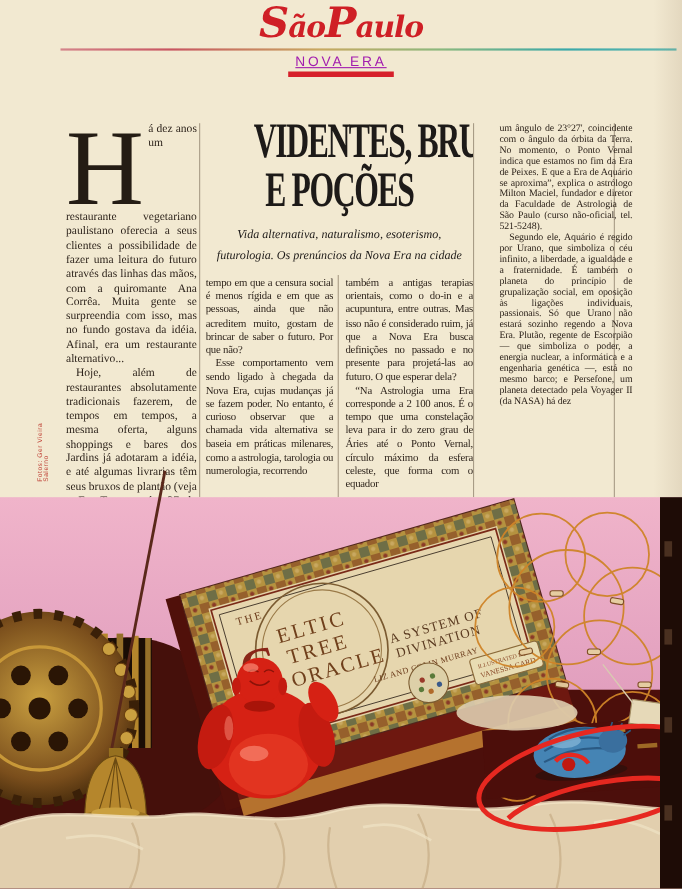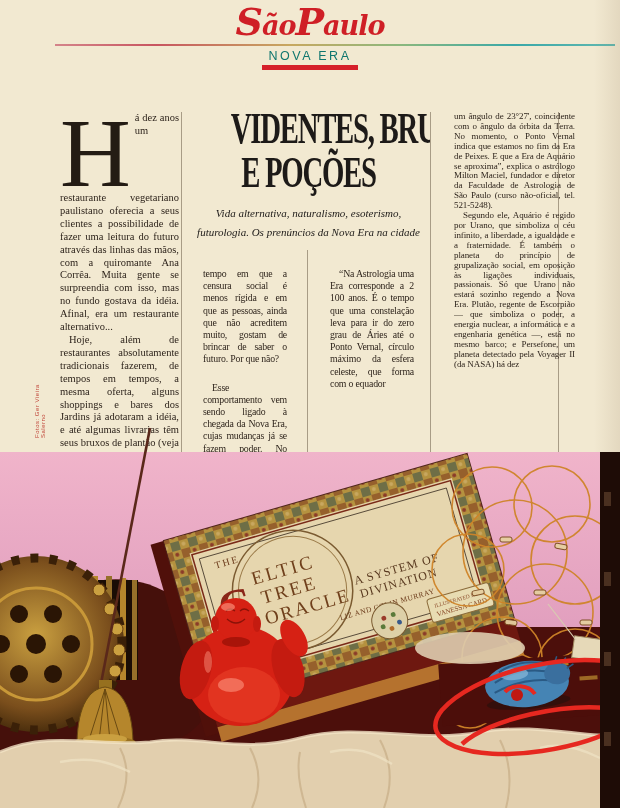--- a/index.html
+++ b/index.html
@@ -4,38 +4,38 @@
 <style>
   html,body{margin:0;padding:0;}
   body{width:620px;height:808px;overflow:hidden;background:#6b6b6b;}
   .page{position:relative;width:620px;height:808px;background:#f2e9d1;font-family:"Liberation Serif",serif;overflow:hidden;}
   .page::after{content:"";position:absolute;top:0;right:0;width:26px;height:452px;background:linear-gradient(90deg,rgba(0,0,0,0),rgba(120,90,60,.12));pointer-events:none;}
 
   
   .logo{position:absolute;top:10px;left:0;width:620px;text-align:center;font-family:"DejaVu Serif",serif;font-style:italic;font-weight:bold;color:#cf1f26;font-size:27px;letter-spacing:-1px;}
   .logo .big{font-size:38px;line-height:20px;}
   .rainbow{position:absolute;top:44px;left:55px;width:560px;height:2px;background:linear-gradient(90deg,#d4848a,#c85560 18%,#c8a860 42%,#8ab87e 62%,#3aa8a8 82%,#62b8b0);}
-  .section{position:absolute;top:49px;left:0;width:620px;text-align:center;font-family:"Liberation Sans",sans-serif;font-size:12.5px;letter-spacing:2.5px;color:#0f766e;}
+  .section{position:absolute;top:49px;left:0;width:620px;text-align:center;font-family:"Liberation Sans",sans-serif;font-size:12.5px;letter-spacing:2.5px;color:#a21caf;text-decoration:underline;}
   .section-bar{position:absolute;top:65px;left:262px;width:96px;height:5px;background:#d6202a;}
 
   
   .vrule{position:absolute;width:1px;background:#a89c86;}
 
   
   .col{position:absolute;top:112px;height:342px;overflow:hidden;text-align:justify;color:#2e241c;}
   .col p{margin:0;font-size:10.5px;line-height:12.9px;text-indent:9px;}
   .col p.first{text-indent:0;}
   #col1{left:60px;width:119px;}
   .dropcap{float:left;font-size:98px;line-height:78px;font-weight:400;color:#241c14;margin:2px 4px 0 0;}
   #midblock{position:absolute;left:187px;top:106px;width:243px;height:348px;overflow:hidden;}
   h1.headline{margin:0;text-align:center;font-weight:bold;color:#1d1a18;font-size:45px;line-height:44px;letter-spacing:-2px;transform:scaleX(.64);transform-origin:50% 0;white-space:nowrap;}
   .subtitle{margin:10px 6px 0;text-align:center;font-weight:normal;font-style:italic;font-size:11px;line-height:18.5px;color:#1d1a18;}
   .midcols{display:flex;gap:11px;margin-top:11px;height:204px;overflow:hidden;}
   .midcols .mcol{width:116px;text-align:justify;color:#2e241c;overflow:hidden;}
-  .midcols p{margin:16px;font-size:9.8px;line-height:12.2px;letter-spacing:-.2px;text-indent:9px;}
+  .midcols p{margin:0;font-size:9.8px;line-height:12.2px;letter-spacing:-.2px;text-indent:9px;}
   .midcols p.first{text-indent:0;}
   #col4{left:454px;width:121px;}
   #col4 p{font-size:9px;line-height:9.9px;letter-spacing:-.1px;}
 
   .credit{position:absolute;left:34px;top:358px;width:10px;height:80px;font-family:"Liberation Sans",sans-serif;font-size:6px;color:#c04438;writing-mode:vertical-rl;transform:rotate(180deg);text-align:left;letter-spacing:.5px;}
 
   
   .photo{position:absolute;left:0;top:452px;width:620px;height:356px;}
   .photo svg{overflow:visible;display:block;}
 </style>
@@ -64,20 +64,21 @@
 
   <div id="midblock">
     <h1 class="headline"><span>VIDENTES, BRUXOS</span><br><span>E POÇÕES</span></h1>
     <p class="subtitle">Vida alternativa, naturalismo, esoterismo, futurologia. Os prenúncios da Nova Era na cidade</p>
     <div class="midcols">
       <div class="mcol">
         <p class="first">tempo em que a censura social é menos rígida e em que as pessoas, ainda que não acreditem muito, gostam de brincar de saber o futuro. Por que não?</p>
         <p>Esse comportamento vem sendo ligado à chegada da Nova Era, cujas mudanças já se fazem poder. No entanto, é curioso observar que a chamada vida alternativa se baseia em práticas milenares, como a astrologia, tarologia ou numerologia, recorrendo</p>
       </div>
       <div class="mcol">
+        <p class="first">também a antigas terapias orientais, como o do-in e a acupuntura, entre outras. Mas isso não é considerado ruim, já que a Nova Era busca definições no passado e no presente para projetá-las ao futuro. O que esperar dela?</p>
         <p>“Na Astrologia uma Era corresponde a 2 100 anos. É o tempo que uma constelação leva para ir do zero grau de Áries até o Ponto Vernal, círculo máximo da esfera celeste, que forma com o equador</p>
       </div>
     </div>
   </div>
 
   <div class="col" id="col4">
     <p class="first">um ângulo de 23°27', coincidente com o ângulo da órbita da Terra. No momento, o Ponto Vernal indica que estamos no fim da Era de Peixes. E que a Era de Aquário se aproxima”, explica o astrólogo Milton Maciel, fundador e diretor da Faculdade de Astrologia de São Paulo (curso não-oficial, tel. 521-5248).</p>
     <p>Segundo ele, Aquário é regido por Urano, que simboliza o céu infinito, a liberdade, a igualdade e a fraternidade. É também o planeta do princípio de grupalização social, em oposição às ligações individuais, passionais. Só que Urano não estará sozinho regendo a Nova Era. Plutão, regente de Escorpião — que simboliza o poder, a energia nuclear, a informática e a engenharia genética —, está no mesmo barco; e Persefone, um planeta detectado pela Voyager II (da NASA) há dez</p>
   </div>
 

